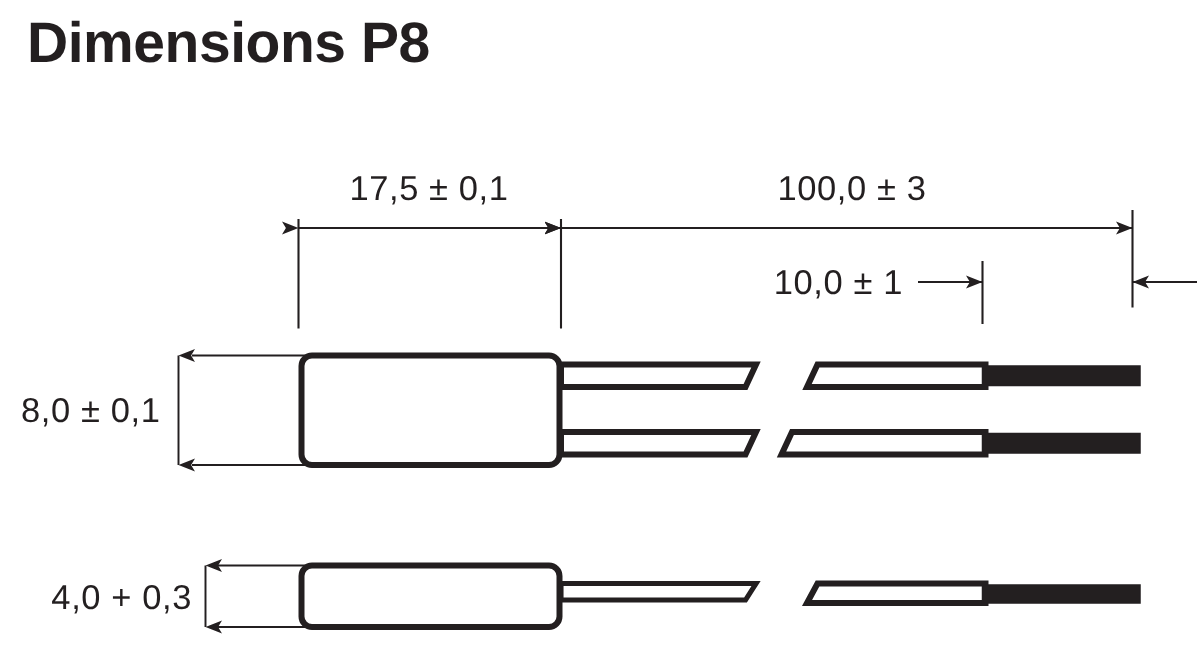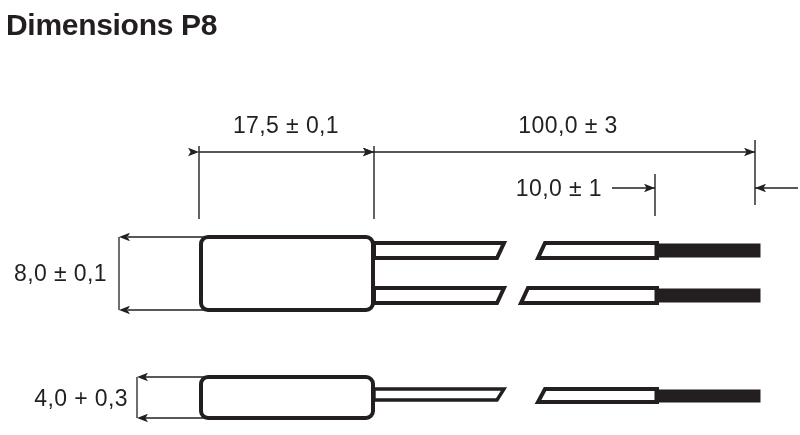--- a/index.html
+++ b/index.html
@@ -18,25 +18,25 @@
   .drawing-root {
     position: absolute;
     left: 0;
     top: 0;
     width: 800px;
     height: 435px;
   }
 
   .page-title {
     position: absolute;
-    left: 6px;
+    left: 18px;
     top: 8px;
     font-family: "Liberation Sans", sans-serif;
     font-weight: bold;
-    font-size: 30px;
+    font-size: 38px;
     letter-spacing: -0.3px;
     color: #231f20;
     white-space: nowrap;
   }
 
   svg.cad {
     position: absolute;
     left: 0;
     top: 0;
     width: 800px;

